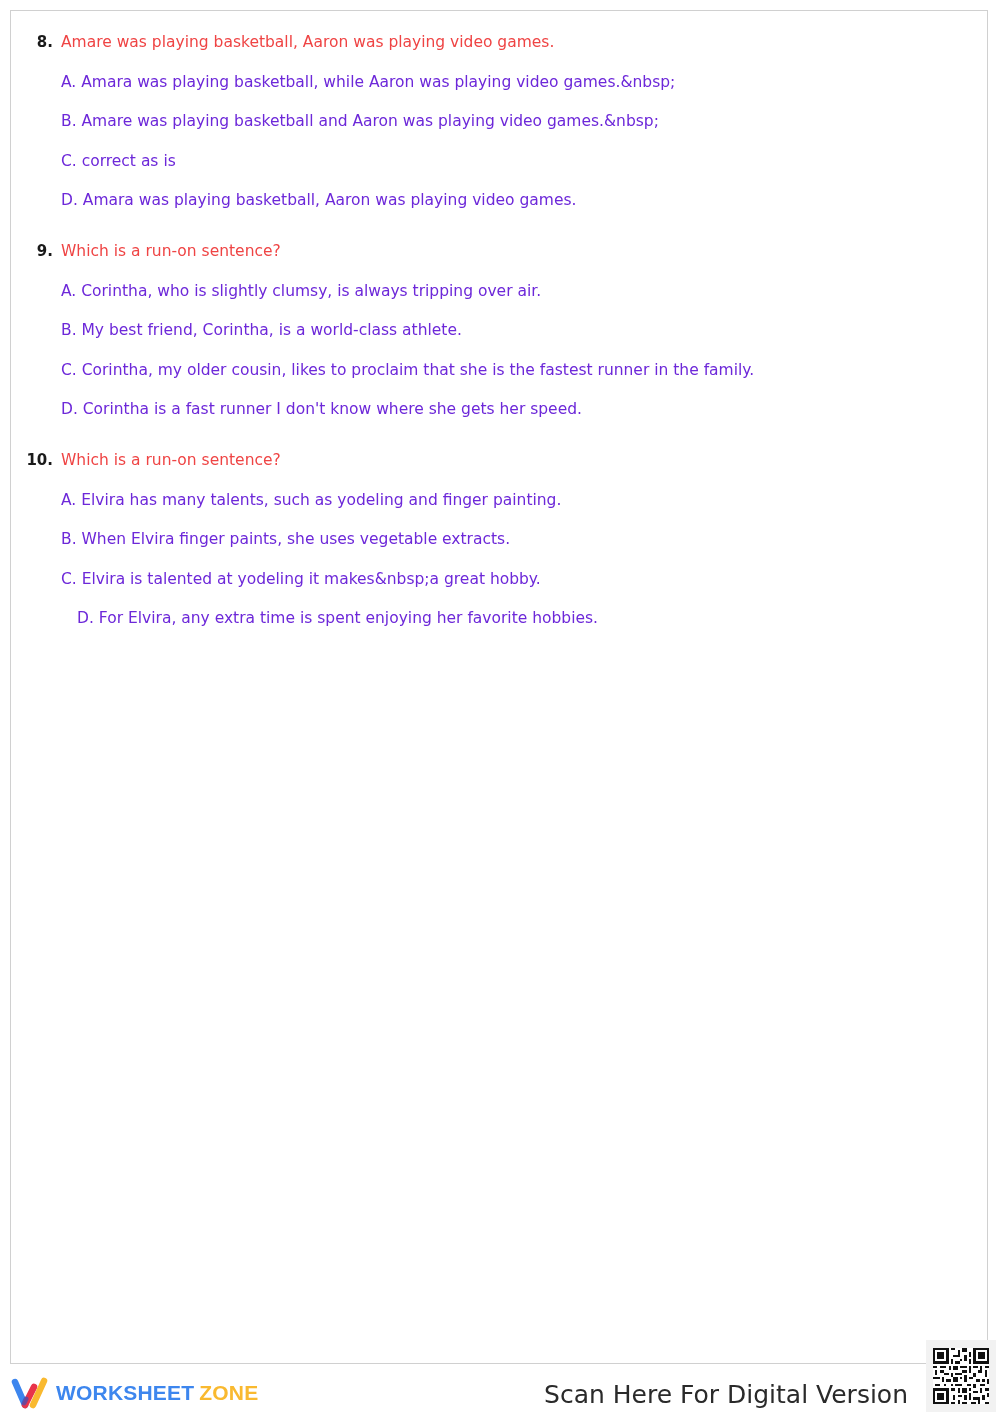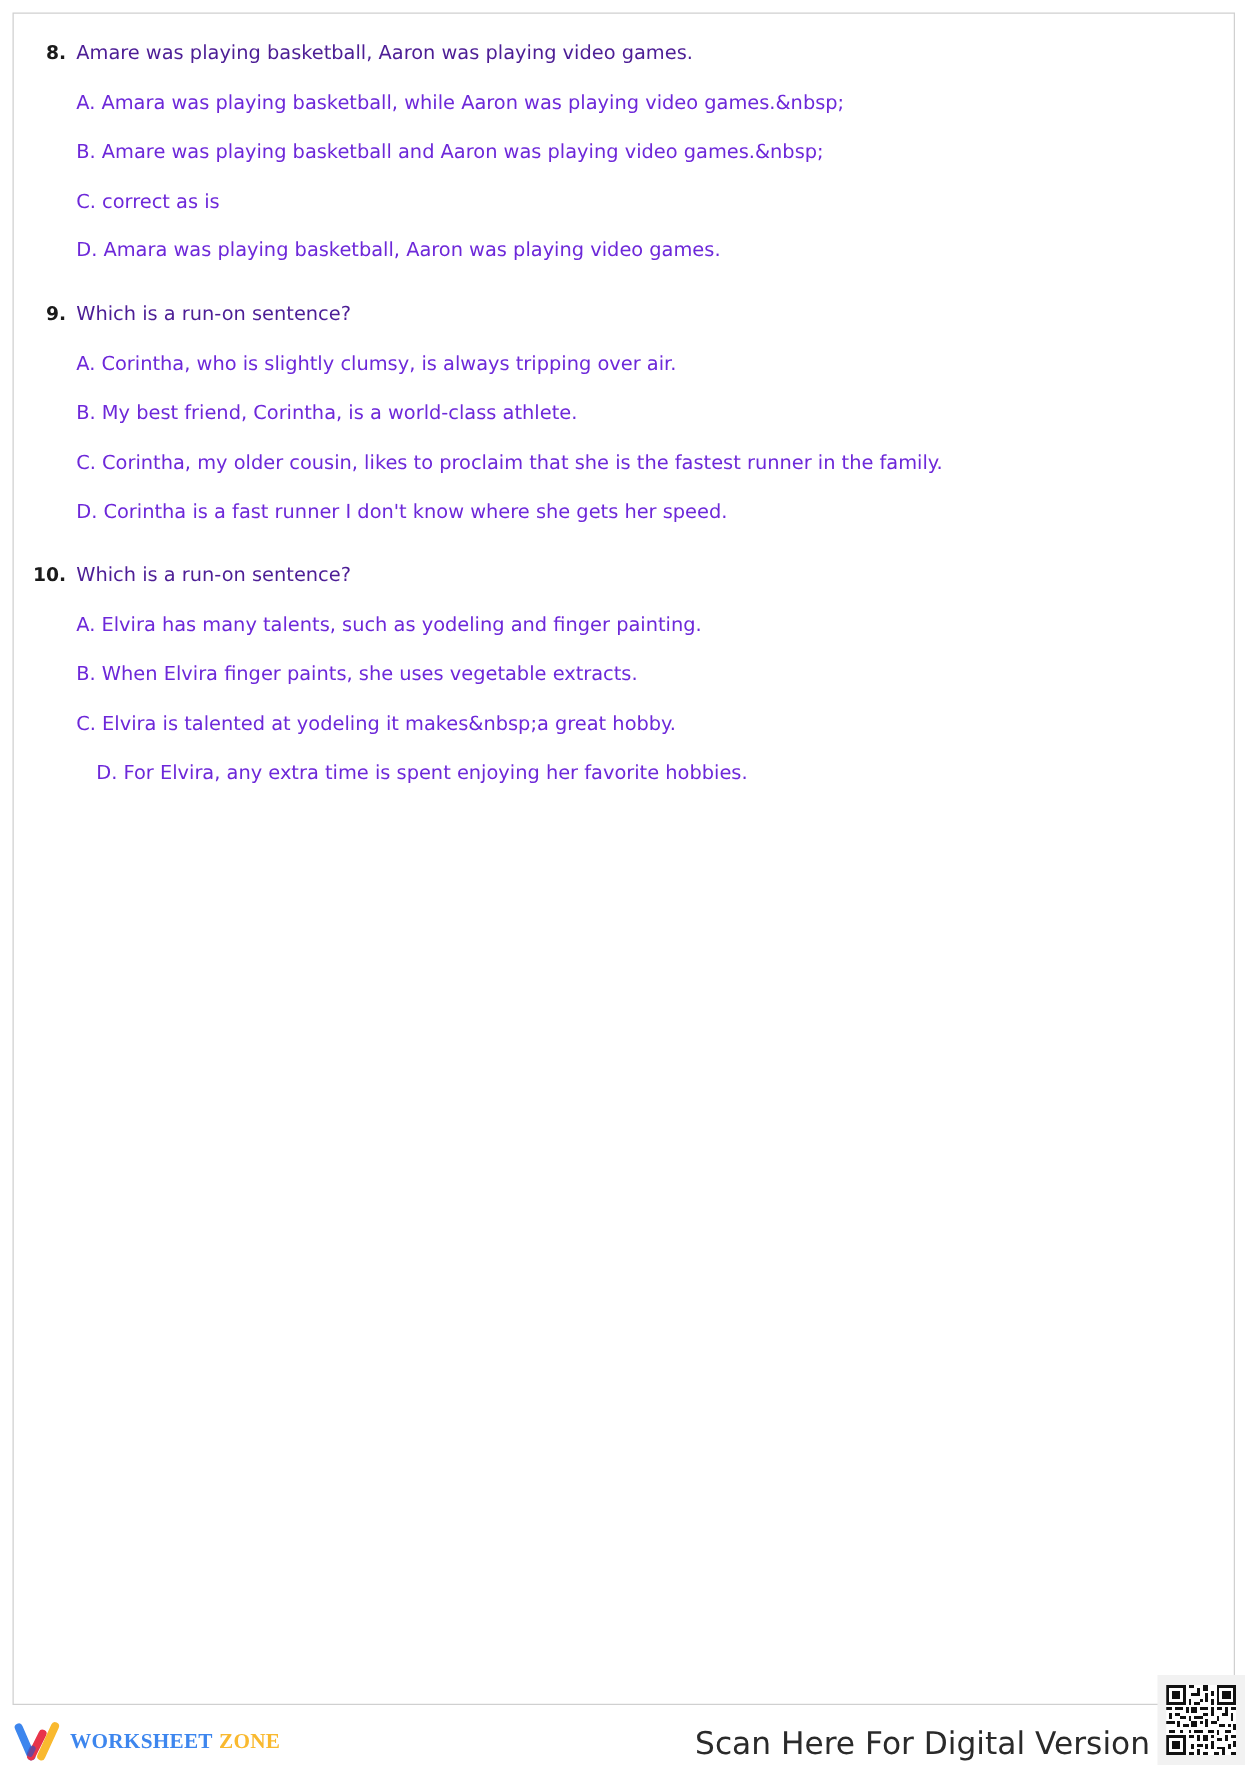--- a/index.html
+++ b/index.html
@@ -39,21 +39,21 @@
     color: #1a1a1a;
     white-space: nowrap;
   }
   .q-stem {
     position: absolute;
     left: 50px;
     top: 0;
     font-size: 15.5px;
     line-height: 22px;
     white-space: nowrap;
-    color: #4c1d95;
+    color: #ef4444;
   }
   .option {
     position: absolute;
     left: 50px;
     font-size: 15.5px;
     line-height: 22px;
     white-space: nowrap;
     color: #6d28d9;
   }
   .footer-logo {
@@ -63,32 +63,32 @@
     height: 34px;
     display: flex;
     align-items: center;
   }
   .logo-mark {
     width: 42px;
     height: 34px;
     display: block;
   }
   .logo-text {
-    font-family: Liberation Serif, serif;
+    font-family: Liberation Sans, sans-serif;
     font-weight: bold;
-    font-size: 17px;
+    font-size: 21px;
     letter-spacing: 0.2px;
     margin-left: 4px;
     line-height: 34px;
   }
   .logo-word-1 { color: #3d86ee; }
   .logo-word-2 { color: #f9b92f; margin-left: 5px; }
   .scan-text {
     position: absolute;
-    right: 80px;
+    right: 92px;
     top: 1378px;
     font-size: 25px;
     line-height: 34px;
     color: #2a2a2a;
     white-space: nowrap;
     font-family: "DejaVu Sans", sans-serif;
   }
   .qr-box {
     position: absolute;
     left: 926px;

